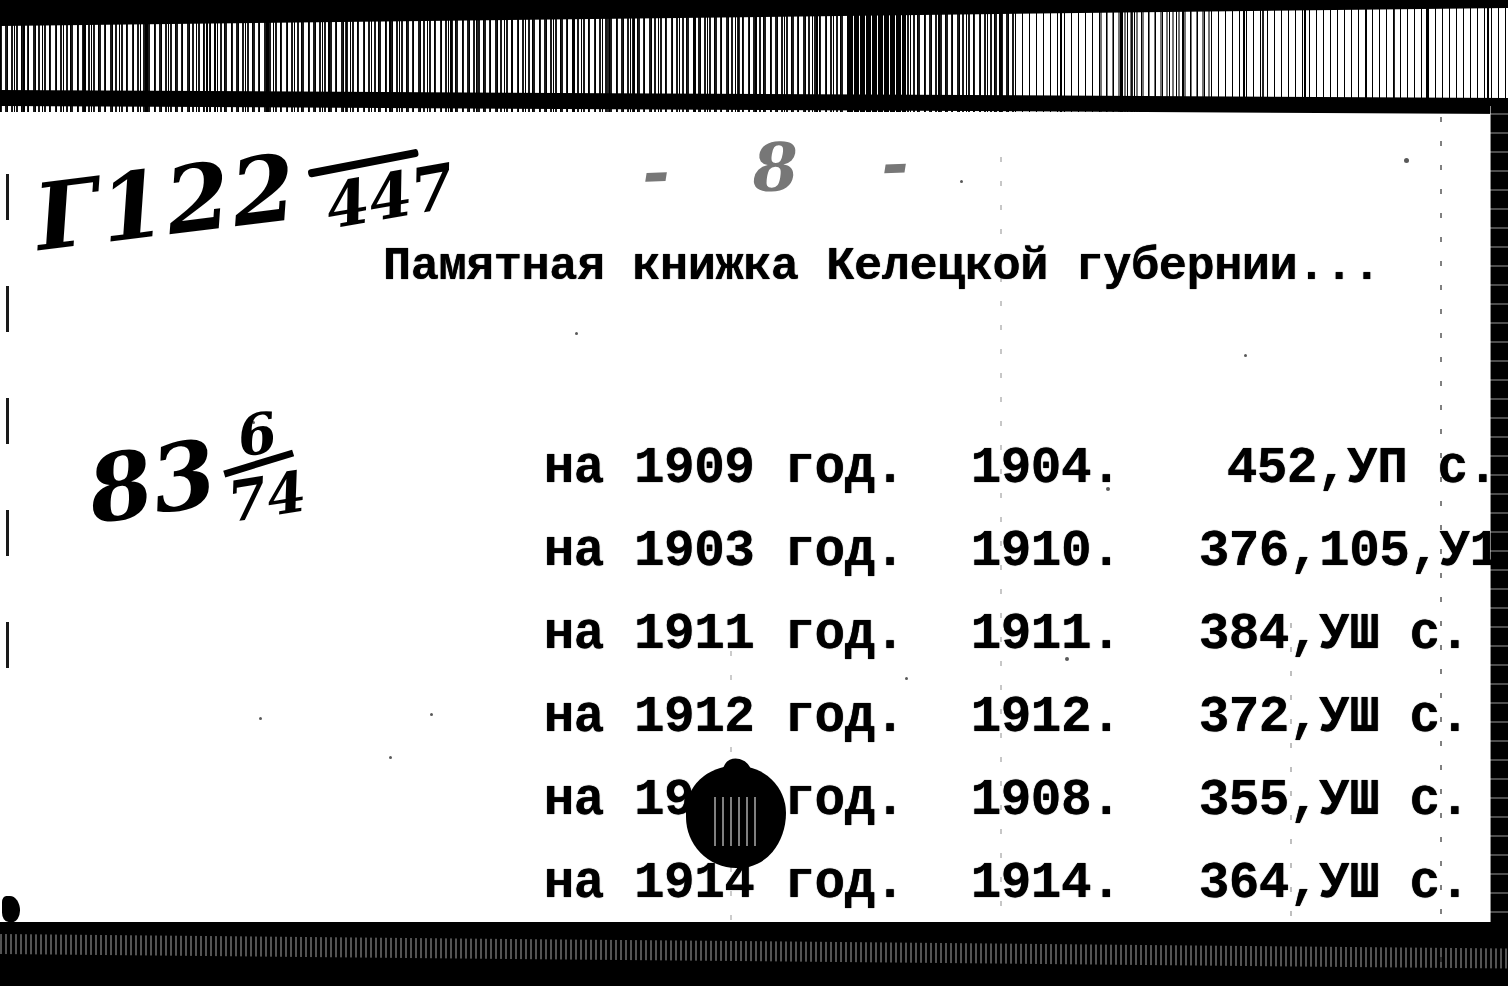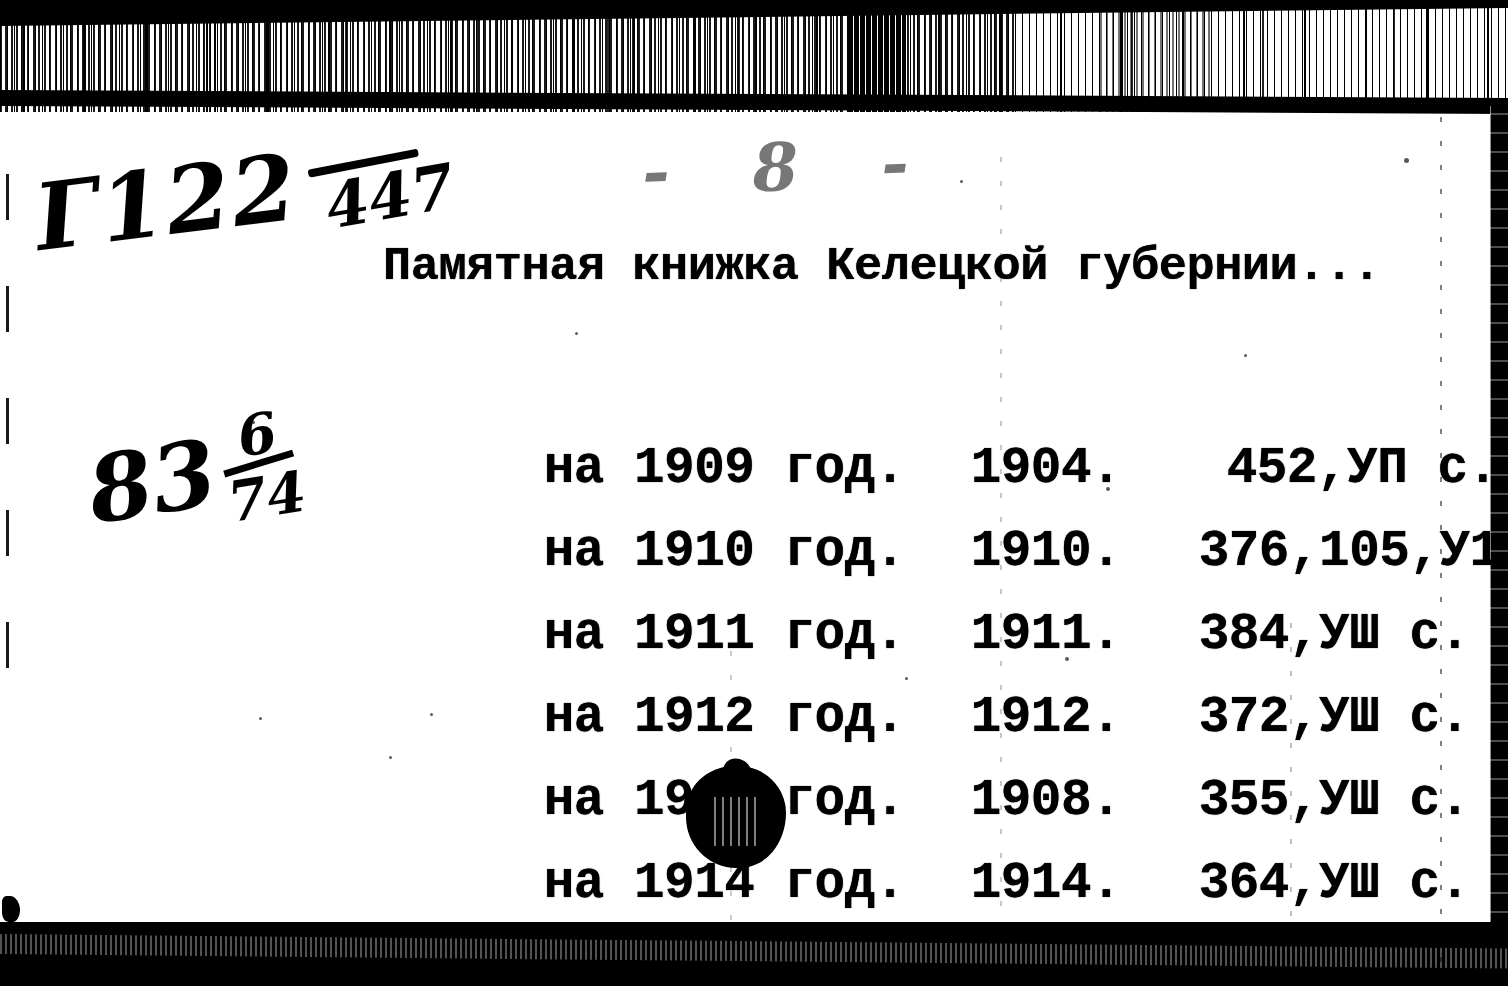--- a/index.html
+++ b/index.html
@@ -141,21 +141,21 @@
     <span class="sm2-whole">83</span><span class="sm2-frac"><span class="num">6</span><span class="bar"></span><span class="den">74</span></span>
   </div>
 
   <div class="type title">Памятная книжка Келецкой губернии...</div>
 
   <div class="type edition-table">
     <div class="row">
       <span class="c1">на 1909 год.</span><span class="c2">1904.</span><span class="c3">452,УП с.</span>
     </div>
     <div class="row">
-      <span class="c1">на 1910 год.</span><span class="c2">1910.</span><span class="c3">376,105,У1 с.</span>
+      <span class="c1">на 1903 год.</span><span class="c2">1910.</span><span class="c3">376,105,У1 с.</span>
     </div>
     <div class="row">
       <span class="c1">на 1911 год.</span><span class="c2">1911.</span><span class="c3">384,УШ с.</span>
     </div>
     <div class="row">
       <span class="c1">на 1912 год.</span><span class="c2">1912.</span><span class="c3">372,УШ с.</span>
     </div>
     <div class="row">
       <span class="c1">на 1913 год.</span><span class="c2">1908.</span><span class="c3">355,УШ с.</span>
     </div>

